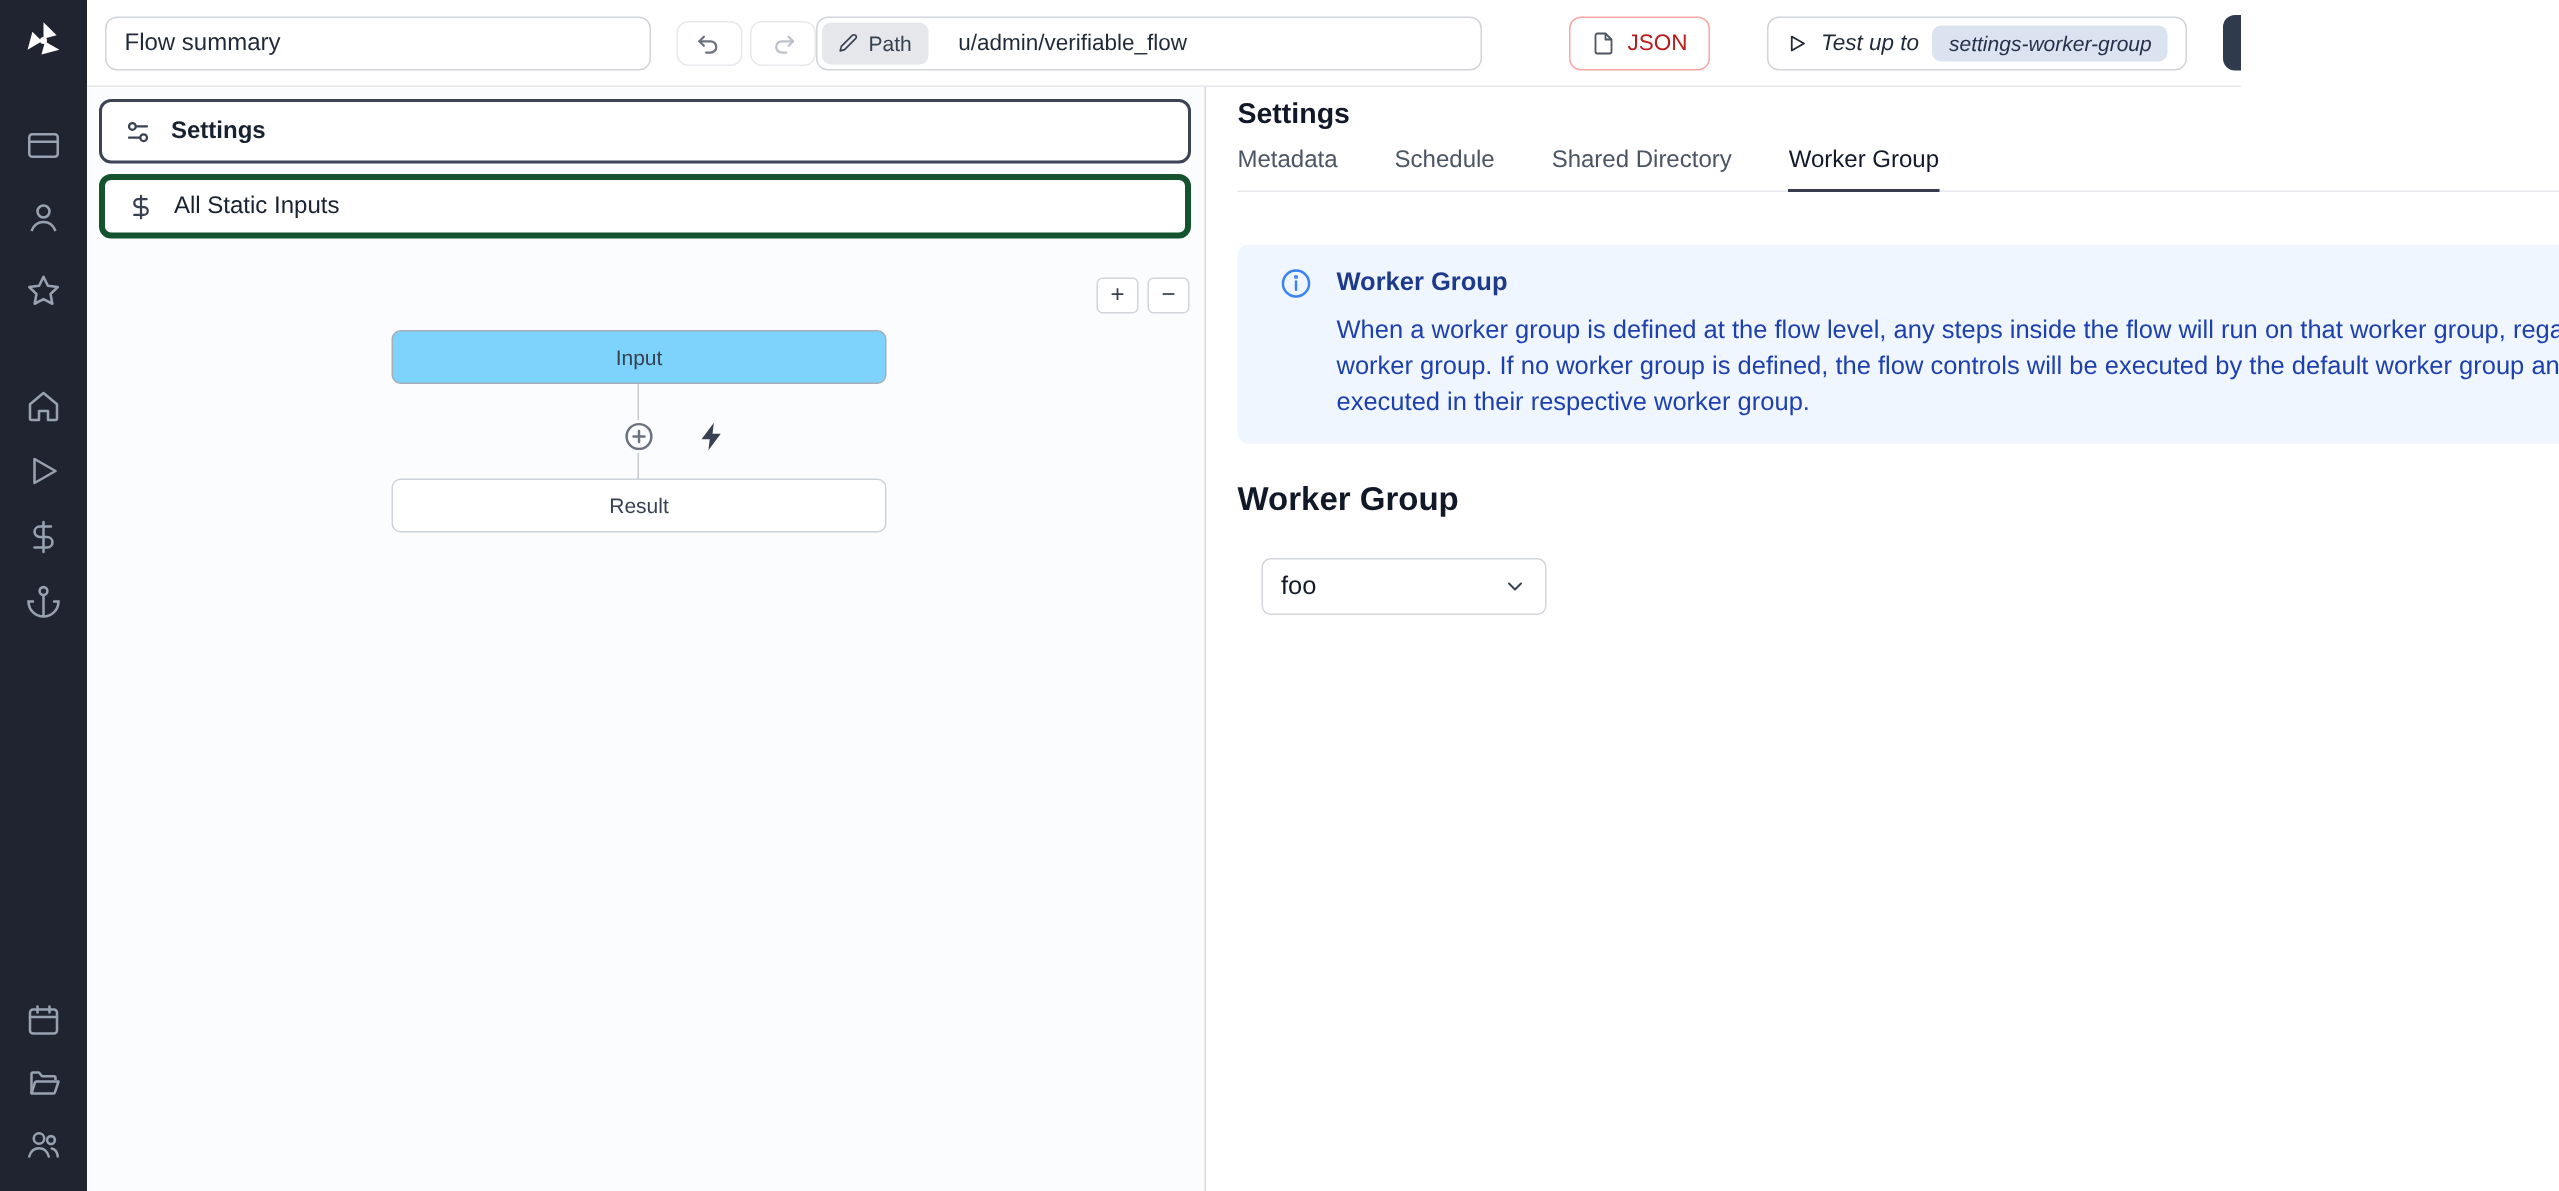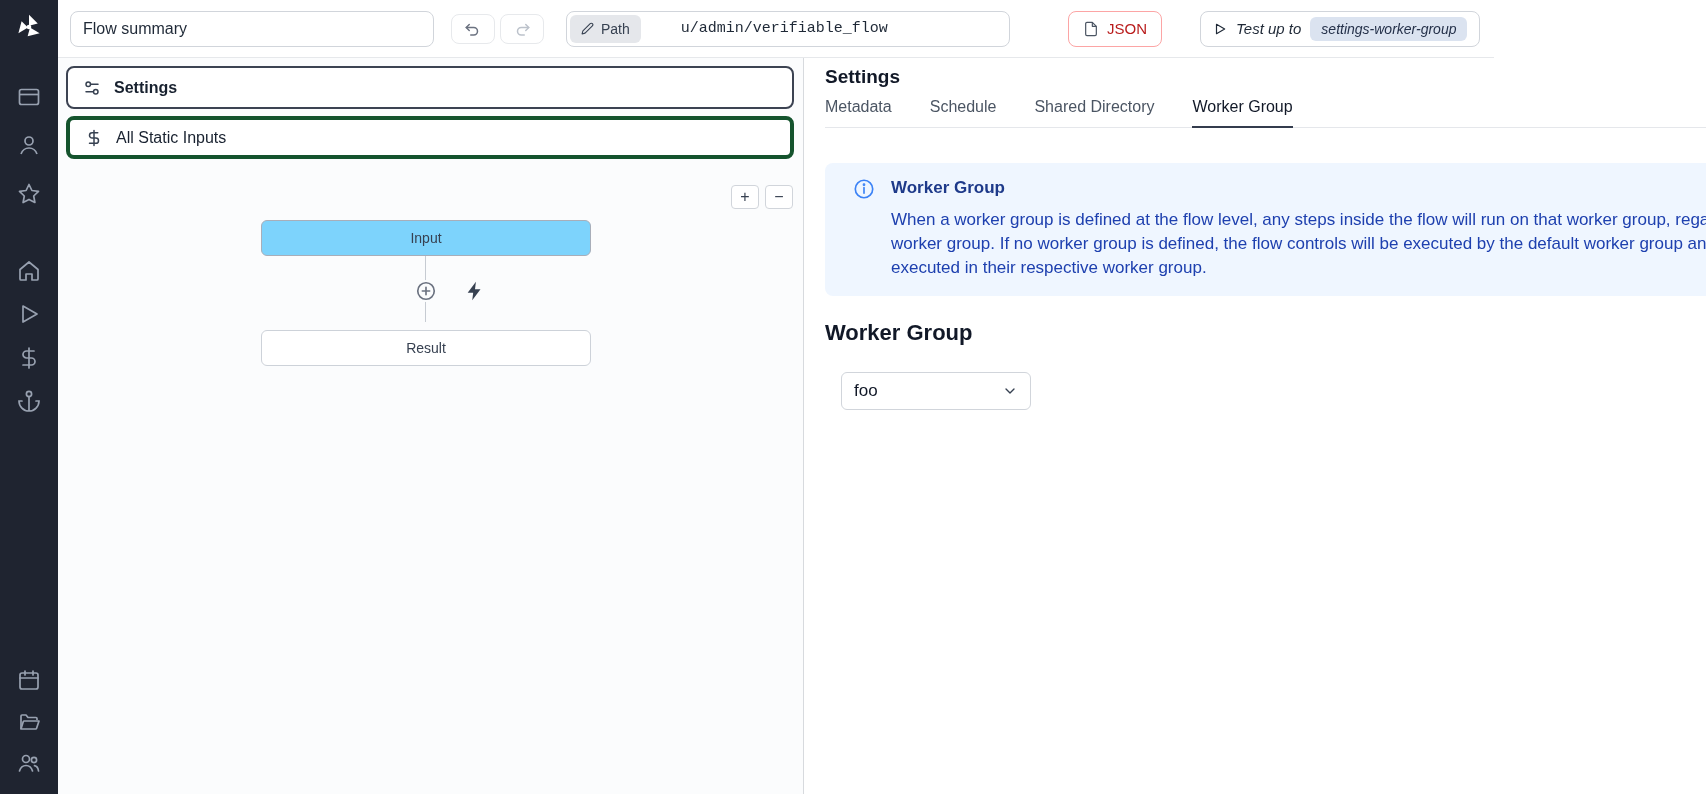--- a/index.html
+++ b/index.html
@@ -15,26 +15,26 @@
 
   
   .topbar { position: absolute; left: 58px; top: 0; width: 1436px; height: 58px; background: #fff;
             border-bottom: 1px solid #e6e8eb; display: flex; align-items: center; padding-left: 12px; overflow: hidden; }
   .summary-input { width: 364px; height: 36px; border: 1px solid #d1d5db; border-radius: 8px; padding: 0 12px;
                    font-size: 16px; color: #1f2937; font-family: inherit; outline: none; flex-shrink: 0; }
   .iconbtn { height: 30px; width: 44px; border: 1px solid #e7e9ec; border-radius: 8px; background: #fff;
              display: flex; align-items: center; justify-content: center; flex-shrink: 0; cursor: pointer; }
   .undo { margin-left: 17px; color: #6b7280; }
   .redo { margin-left: 5px; color: #bcc2cb; }
-  .path-wrap { margin-left: 22px; width: 444px; height: 36px; border: 1px solid #d1d5db; border-radius: 8px;
-               display: flex; align-items: center; padding: 3px; background: #fff; flex-shrink: 0; gap: 40px; }
+  .path-wrap { width: 444px; height: 36px; border: 1px solid #d1d5db; border-radius: 8px;
+               display: flex; align-items: center; padding: 3px; background: #fff; flex-shrink: 0; }
   .path-pill { height: 28px; background: #e5e7eb; border-radius: 6px; display: flex; align-items: center; gap: 7px;
                padding: 0 11px; font-size: 14px; color: #374151; flex-shrink: 0; cursor: pointer; }
-  .path-input { flex: 1; border: none; outline: none; background: transparent; padding: 0 0; min-width: 0;
-                font-family: Liberation Mono, monospace; font-size: 15px; color: #1f2937; }
+  .path-input { flex: 1; border: none; outline: none; background: transparent; padding: 0 20px; min-width: 0;
+                font-family: Liberation Sans, sans-serif; font-size: 15px; color: #1f2937; }
   .json-btn { margin-left: 58px; height: 36px; border: 1px solid #fca5a5; border-radius: 8px; background: #fff;
               display: flex; align-items: center; gap: 8px; padding: 0 14px; font-size: 15px; color: #b91c1c;
               flex-shrink: 0; cursor: pointer; }
   .testupto { margin-left: 38px; height: 36px; border: 1px solid #d1d5db; border-radius: 8px; background: #fff;
               display: flex; align-items: center; gap: 9px; padding: 0 12px; font-size: 15px; color: #1f2937;
               white-space: nowrap; flex-shrink: 0; cursor: pointer; font-style: italic; }
   .badge { background: #dbe3f0; color: #25314a; border-radius: 6px; padding: 4px 11px; font-size: 14px; }
   .darkbtn { height: 37px; background: #2f3a4d; border: none; border-radius: 8px; color: #fff; display: flex;
              align-items: center; gap: 24px; padding: 0 16px; font-size: 15px; font-weight: 500;
              white-space: nowrap; flex-shrink: 0; cursor: pointer; font-family: inherit; }
@@ -53,21 +53,21 @@
   .mod-icon { width: 18px; height: 18px; color: #374151; flex-shrink: 0; }
   .mod-icon svg { width: 100%; height: 100%; }
   .zoom-btn { position: absolute; top: 127px; width: 28px; height: 24px; border: 1px solid #d1d5db; background: #fff;
               border-radius: 4px; font-size: 16px; color: #374151; display: flex; align-items: center;
               justify-content: center; cursor: pointer; }
   .zoom-in { left: 673px; }
   .zoom-out { left: 707px; }
   .node { position: absolute; left: 203px; width: 330px; height: 36px; display: flex; align-items: center;
           justify-content: center; font-size: 14px; color: #374151; border-radius: 6px; cursor: pointer; }
   .node-input { top: 162px; background: #7dd3fc; border: 1px solid #a8aeb9; }
-  .node-result { top: 272px; background: #fff; border: 1px solid #cdd2d9; justify-content: center; }
+  .node-result { top: 261px; background: #fff; border: 1px solid #cdd2d9; justify-content: center; }
   .connector { position: absolute; left: 367px; top: 198px; width: 1px; height: 66px; background: #c6cbd2; }
   .canvas-icon { position: absolute; width: 22px; height: 22px; cursor: pointer; }
   .add-btn { left: 357px; top: 222px; color: #6b7280; background: #fbfcfd; border-radius: 50%; }
   .bolt-btn { left: 406px; top: 222px; color: #374151; }
   .canvas-icon svg { width: 100%; height: 100%; }
 
   
   .right-panel { position: absolute; left: 805px; top: 58px; width: 1160px; height: 736px; background: #fff; }
   .panel-title { position: absolute; left: 20px; top: 8px; font-size: 19px; font-weight: 600; color: #111827; }
   .tabs { position: absolute; left: 20px; top: 40px; width: 1140px; display: flex; gap: 38px;

